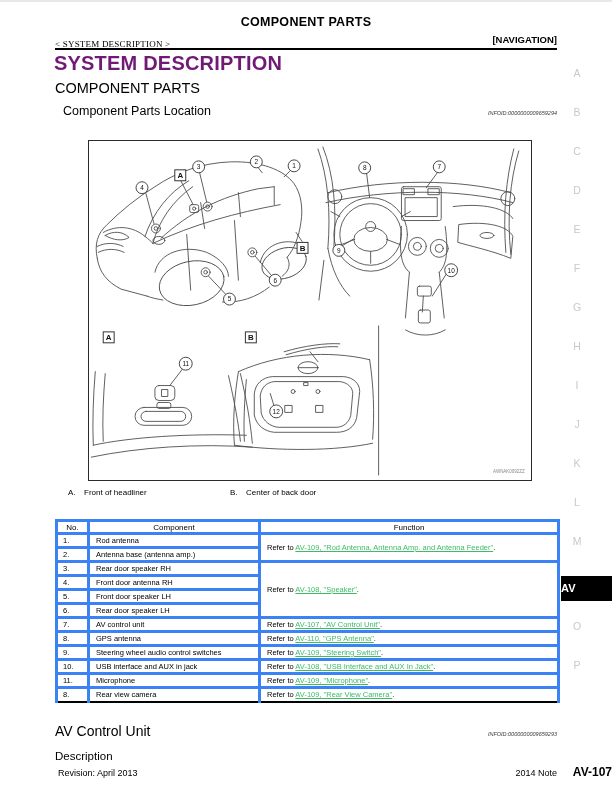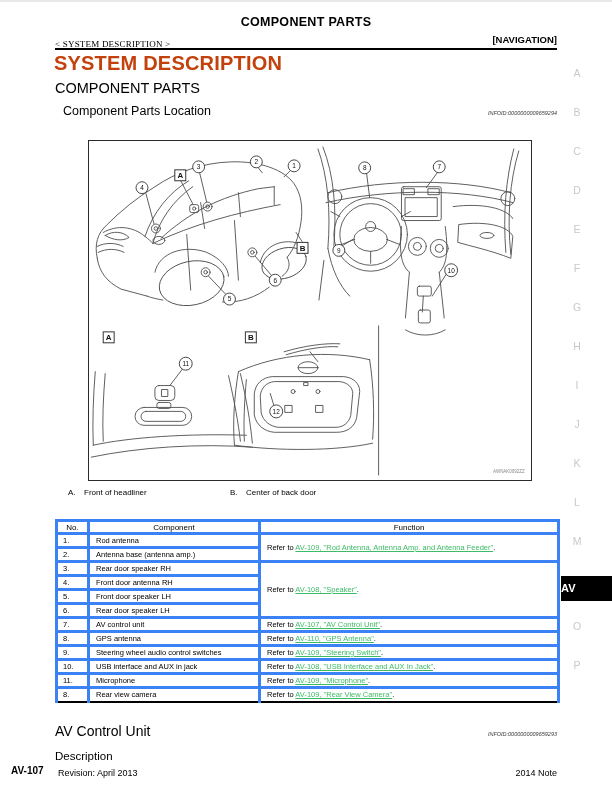--- a/index.html
+++ b/index.html
@@ -9,21 +9,21 @@
     background:#ffffff; font-family:"Liberation Sans", sans-serif; color:#000;
     overflow:hidden;
   }
   .abs { position:absolute; }
 
   .doc-title { top:13px; left:0; width:100%; text-align:center; font-size:12.5px; font-weight:bold; letter-spacing:.3px; }
   .breadcrumb { top:37px; left:55px; font-size:9px; letter-spacing:.2px;font-family:Liberation Serif, serif; }
   .section-tag { top:32px; right:55px; font-size:9.5px; font-weight:bold; }
   .head-rule { top:46px; left:55px; width:502px; height:2px; background:#000; }
 
-  .h1 { top:50px; left:54px; font-size:20px; font-weight:600; color:#c2410c; letter-spacing:.2px; }
+  .h1 { top:50px; left:54px; font-size:20px; font-weight:600; color:#701a75; letter-spacing:.2px; }
   .h2 { top:78px; left:55px; font-size:14.5px; font-weight:400; }
   .h3 { top:102px; left:63px; font-size:12.5px; font-weight:400; }
   .infoid { right:55px; font-size:5.5px; font-style:italic; color:#3c3c3c; }
 
   .figure-box { top:138px; left:88px; width:444px; height:341px; border:1px solid #2b2b2b; background:#fff; }
   .figure-box svg { display:block; width:100%; height:100%; }
 
   .caption-row { top:486px; left:0; width:100%; font-size:8px; }
   .cap-a { position:absolute; left:68px; }
   .cap-b { position:absolute; left:230px; }
@@ -35,21 +35,21 @@
   table.parts td { height:14px; padding:0 0 0 6px; vertical-align:middle; }
   table.parts td.no { padding-left:5px; }
   table.parts tr:last-child td { border-bottom:2px solid #000; }
   col.c-no { width:32px; } col.c-comp { width:171px; } col.c-func { width:299px; }
   .glink { color:#3dbb66; text-decoration:underline; cursor:pointer; }
 
   .next-title { top:721px; left:55px; font-size:14px; }
   .sub-desc { top:748px; left:55px; font-size:11.5px; }
 
   .footer-rev { top:766px; left:58px; font-size:9px; }
-  .footer-page { top:763px; left:0; width:100%; text-align:left; font-size:10px; font-weight:bold;padding-left:11px; }
+  .footer-page { top:763px; left:0; width:100%; text-align:right; font-size:12px; font-weight:bold;padding-left:11px; }
   .footer-model { top:766px; right:55px; font-size:9px; }
 
   .sb-letter { position:absolute; left:566px; width:22px; text-align:center; color:#c9c9c9; font-size:10.5px; }
   .sb-av { position:absolute; left:561px; top:574px; width:51px; height:25px; background:#000;
            color:#fff; font-size:11px; font-weight:bold; line-height:25px; padding-left:0; }
 </style>
 </head>
 <body>
 
 <div class="page">

